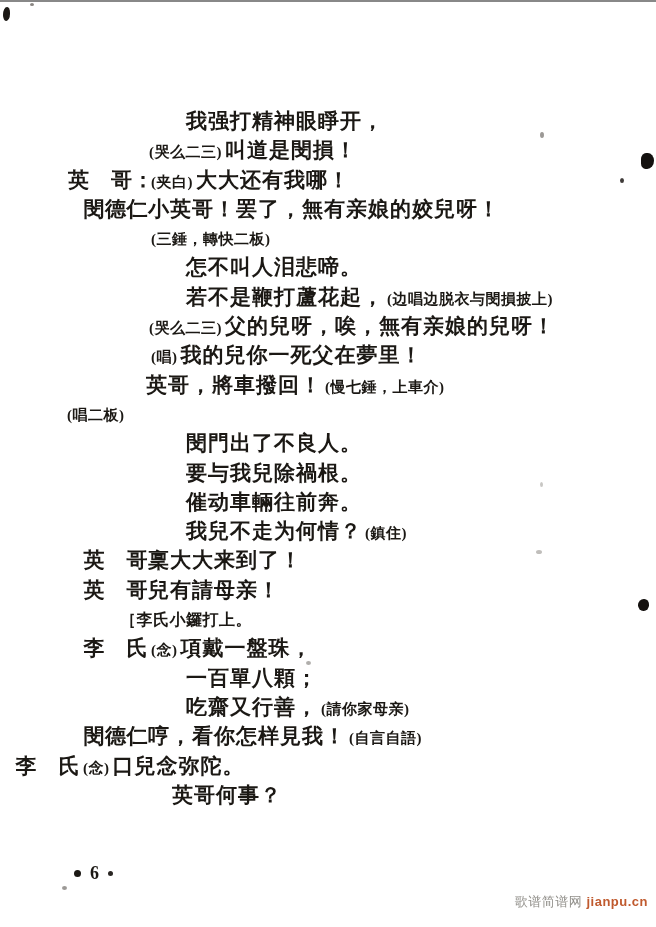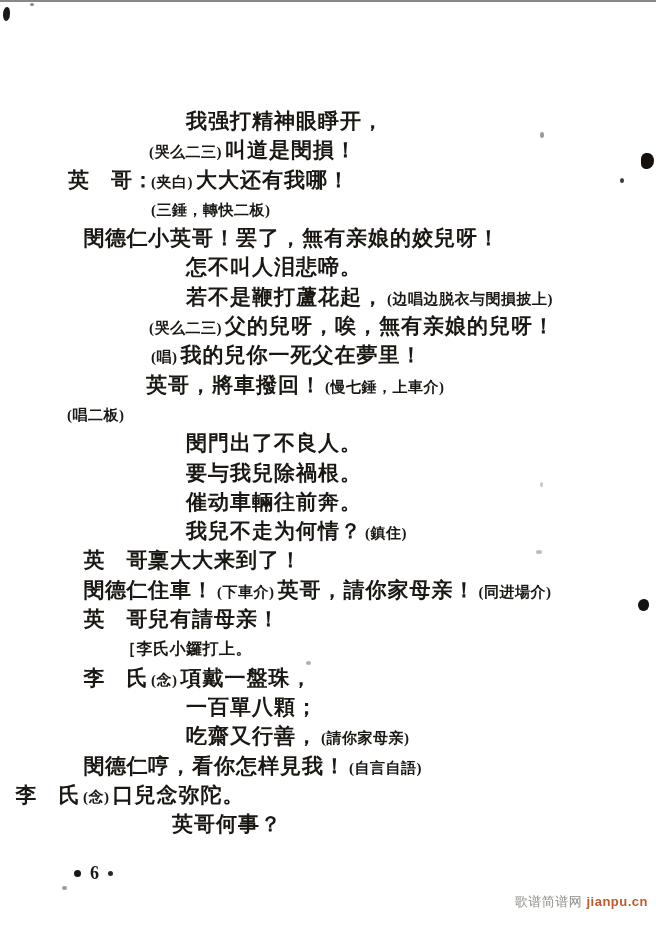--- a/index.html
+++ b/index.html
@@ -73,34 +73,33 @@
 </head>
 <body>
 
 <div class="page">
 
   <div class="script-body">
 
   <div class="line" style="padding-left: 186px;"><span class="t-body">我强打精神眼睜开，</span></div>
       <div class="line" style="padding-left: 146px;"><span class="t-paren">(哭么二三)</span><span class="t-body">叫道是閔損！</span></div>
       <div class="line" style="padding-left: 68px;"><span class="speaker">英　哥：</span><span class="t-paren">(夹白)</span><span class="t-body">大大还有我哪！</span></div>
+      <div class="line" style="padding-left: 68px;"><span class="speaker">閔德仁</span><span class="t-body">小英哥！罢了，無有亲娘的姣兒呀！</span></div>
       <div class="line" style="padding-left: 148px;"><span class="t-paren">(三錘，轉快二板)</span></div>
-      <div class="line" style="padding-left: 68px;"><span class="speaker">閔德仁</span><span class="t-body">小英哥！罢了，無有亲娘的姣兒呀！</span></div>
       <div class="line" style="padding-left: 186px;"><span class="t-body">怎不叫人泪悲啼。</span></div>
       <div class="line" style="padding-left: 186px;"><span class="t-body">若不是鞭打蘆花起，</span><span class="t-paren">(边唱边脱衣与閔損披上)</span></div>
       <div class="line" style="padding-left: 146px;"><span class="t-paren">(哭么二三)</span><span class="t-body">父的兒呀，唉，無有亲娘的兒呀！</span></div>
       <div class="line" style="padding-left: 148px;"><span class="t-paren">(唱)</span><span class="t-body">我的兒你一死父在夢里！</span></div>
       <div class="line" style="padding-left: 146px;"><span class="t-body">英哥，將車撥回！</span><span class="t-paren">(慢七錘，上車介)</span></div>
       <div class="line" style="padding-left: 64px;"><span class="t-paren">(唱二板)</span></div>
       <div class="line" style="padding-left: 186px;"><span class="t-body">閔門出了不良人。</span></div>
       <div class="line" style="padding-left: 186px;"><span class="t-body">要与我兒除禍根。</span></div>
       <div class="line" style="padding-left: 186px;"><span class="t-body">催动車輛往前奔。</span></div>
       <div class="line" style="padding-left: 186px;"><span class="t-body">我兒不走为何情？</span><span class="t-paren">(鎮住)</span></div>
       <div class="line" style="padding-left: 68px;"><span class="speaker">英　哥</span><span class="t-body">稟大大来到了！</span></div>
-      <div class="line" style="padding-left: 68px;"><span class="speaker">閔德仁</span><span class="t-body">住車！</span><span class="t-paren">(下車介)</span><span class="t-body">英哥，請你家母亲！</span><span class="t-paren">(同进場介)</span></div>
       <div class="line" style="padding-left: 68px;"><span class="speaker">英　哥</span><span class="t-body">兒有請母亲！</span></div>
       <div class="line" style="padding-left: 120px;"><span class="t-stage">［李氏小鑼打上。</span></div>
       <div class="line" style="padding-left: 68px;"><span class="speaker">李　氏</span><span class="t-paren">(念)</span><span class="t-body">項戴一盤珠，</span></div>
       <div class="line" style="padding-left: 186px;"><span class="t-body">一百單八顆；</span></div>
       <div class="line" style="padding-left: 186px;"><span class="t-body">吃齋又行善，</span><span class="t-paren">(請你家母亲)</span></div>
       <div class="line" style="padding-left: 68px;"><span class="speaker">閔德仁</span><span class="t-body">哼，看你怎样見我！</span><span class="t-paren">(自言自語)</span></div>
       <div class="line" style=""><span class="speaker">李　氏</span><span class="t-paren">(念)</span><span class="t-body">口兒念弥陀。</span></div>
       <div class="line" style="padding-left: 172px;"><span class="t-body">英哥何事？</span></div>
     </div>
 

